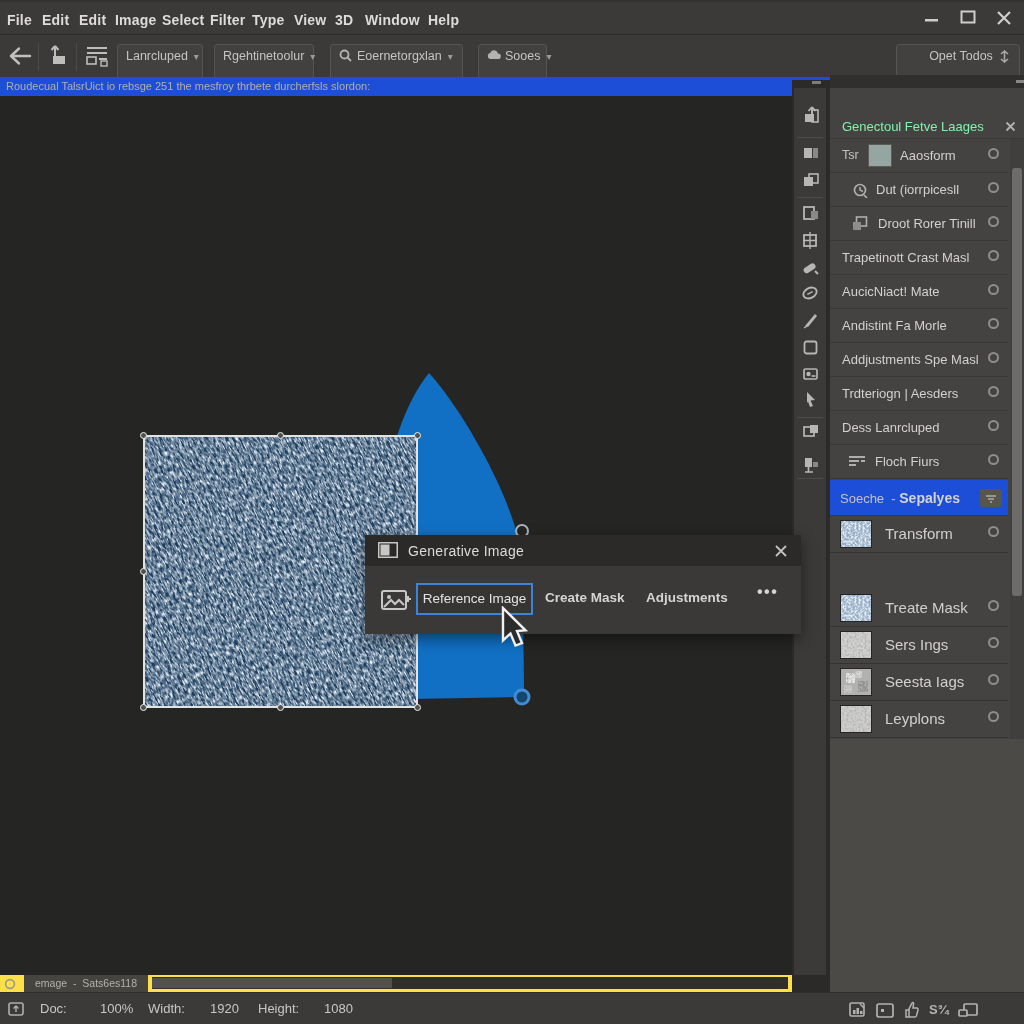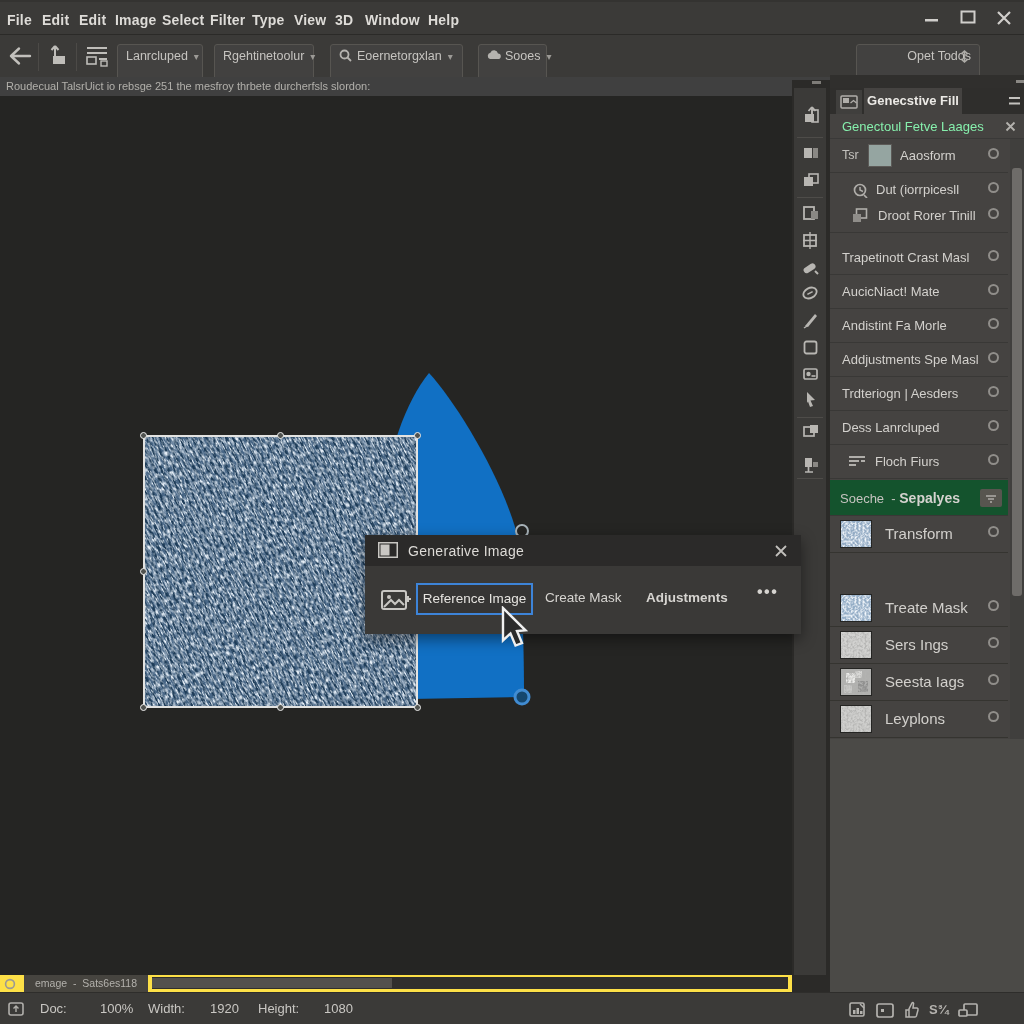--- a/index.html
+++ b/index.html
@@ -8,21 +8,21 @@
 .abs { position:absolute; }
 
 
 #menubar { left:0; top:0; width:1024px; height:34px; background:#3b3a38; border-top:2px solid #343331; }
 #menubar .mi { position:absolute; top:10px; font-size:14px; font-weight:700; color:#dedcd8; letter-spacing:.2px; }
 .winctl { position:absolute; top:0; height:34px; color:#d0cecb; }
 #optbar { left:0; top:34px; width:1024px; height:43px; background:#3b3a38; border-top:1px solid #2b2a28; }
 .vsep { position:absolute; top:8px; width:1px; height:28px; background:#4c4a47; }
 .obtn { position:absolute; top:9px; height:40px; background:#424140; border:1px solid #575551; border-radius:3px; color:#c6c4c0; font-size:12.5px; line-height:23px; padding:0 8px; white-space:nowrap; }
 .obtn .car { color:#9c9a96; font-size:10px; margin-left:6px; }
-#hintbar { left:0; top:77px; width:848px; height:19px; background:#404040; color:#b2b0ab; font-size:11px; line-height:19px; padding-left:6px; white-space:nowrap; }
+#hintbar { left:0; top:77px; width:848px; height:19px; background:#1d4ed8; color:#b2b0ab; font-size:11px; line-height:19px; padding-left:6px; white-space:nowrap; }
 
 
 #canvas { left:0; top:96px; width:792px; height:879px; background:#252523; overflow:hidden; }
 
 
 #denim { position:absolute; left:143px; top:339px; width:275px; height:273px; border:2px solid #e3e3e1; }
 .handle { position:absolute; width:7px; height:7px; background:#50524f; border:1.5px solid #efefed; border-radius:50%; }
 
 
 #dialog { position:absolute; left:365px; top:535px; width:436px; height:99px; box-shadow:0 5px 14px rgba(0,0,0,.45); z-index:60; }
@@ -37,21 +37,21 @@
 .tsep { position:absolute; left:3px; width:26px; height:1px; background:#4e4c49; }
 #panel { left:830px; top:75px; width:194px; height:917px; background:#454341; }
 #tabbar { position:absolute; left:0; top:13px; width:194px; height:26px; background:#2f2e2c; }
 #tabicon { position:absolute; left:6px; top:2px; width:26px; height:24px; background:#403f3d; }
 #tab { position:absolute; left:34px; top:0; width:98px; height:26px; background:#454341; color:#eceae6; font-size:13px; font-weight:700; line-height:26px; text-align:center; }
 #phead { position:absolute; left:0; top:39px; width:194px; height:25px; background:#454341; border-bottom:1px solid #3a3938; color:#86efac; font-size:13px; line-height:25px; padding-left:12px; }
 .prow { position:absolute; left:0; width:178px; height:34px; background:#454341; border-bottom:1px solid #393836; color:#d3d1cd; font-size:13px; line-height:33px; }
 .ring { position:absolute; right:9px; top:50%; margin-top:-8px; width:11px; height:11px; border:2.5px solid #908e8a; border-radius:50%; }
 .lrow { position:absolute; left:0; width:178px; height:37px; background:#454341; border-bottom:1px solid #353430; color:#d2d0cc; font-size:15px; line-height:36px; }
 .thumb { position:absolute; left:10px; top:4px; width:32px; height:28px; border:1px solid #252523; }
-#sechead { position:absolute; left:0; top:405px; width:178px; height:36px; background:#14532d; border-bottom:1px solid #393836; color:#c6c4c0; font-size:13px; line-height:36px; }
+#sechead { position:absolute; left:0; top:405px; width:178px; height:36px; background:#1d4ed8; border-bottom:1px solid #393836; color:#c6c4c0; font-size:13px; line-height:36px; }
 #emptyp { position:absolute; left:0; top:664px; width:194px; height:253px; background:#4b4a47; }
 #vsb { position:absolute; left:180px; top:64px; width:14px; height:600px; background:#403f3d; }
 #vsbthumb { position:absolute; left:2px; top:29px; width:10px; height:428px; background:#6e6c69; border-radius:3px; }
 
 
 #hscroll { left:0; top:975px; width:792px; height:17px; background:#fde047; }
 #statusbar { left:0; top:992px; width:1024px; height:32px; background:#3b3a38; border-top:1px solid #2e2d2b; color:#c9c7c3; font-size:13px; }
 </style>
 </head>
 <body>
@@ -99,21 +99,21 @@
     </svg>
     <div class="obtn" style="left:117px;width:86px">Lanrcluped<span class="car">▾</span></div>
     <div class="obtn" style="left:214px;width:100px">Rgehtinetoolur<span class="car">▾</span></div>
     <div class="obtn" style="left:330px;width:133px"><svg width="13" height="13" style="vertical-align:-2px;margin-right:5px">
           <circle cx="5.5" cy="5.5" r="4" fill="none" stroke="#b5b3af" stroke-width="1.8"></circle>
           <path d="M8.5 8.5 L12 12" stroke="#b5b3af" stroke-width="1.8"></path>
         </svg>Eoernetorgxlan<span class="car">▾</span></div>
     <div class="obtn" style="left:478px;width:69px"><svg width="14" height="11" style="vertical-align:-1px;margin-right:4px">
           <path d="M3 9 A3.2 3.2 0 0 1 3.4 2.8 A4 4 0 0 1 11 3.4 A2.8 2.8 0 0 1 11 9 Z" fill="#b5b3af"></path>
         </svg>Sooes<span class="car">▾</span></div>
-    <div class="obtn" style="left:856px;width:124px;text-align:right;padding-left:14px">Opet Todos
+    <div class="obtn" style="left:896px;width:124px;text-align:center;padding-left:14px">Opet Todos
       <svg width="13" height="13" style="position:absolute;right:8px;top:5px">
           <path d="M6.5 1 V12 M3 4 L6.5 1 L10 4 M3 9 L6.5 12 L10 9" stroke="#aeaca8" stroke-width="1.5" fill="none"></path>
         </svg>
     </div>
   </div>
 
   <div class="abs" id="hintbar">Roudecual TalsrUict io rebsge 251 the mesfroy thrbete durcherfsls slordon:</div>
 
   <div class="abs" id="canvas">
 
@@ -176,21 +176,21 @@
         </svg>
       </div>
       <div id="dlg-body">
         <svg style="position:absolute;left:16px;top:22px" width="30" height="24">
           <rect x="1" y="3" width="24" height="18" rx="2" fill="none" stroke="#c9c7c3" stroke-width="2"></rect>
           <circle cx="8" cy="9" r="2" fill="#c9c7c3"></circle>
           <path d="M3 19 L10 12 L14 16 L18 12 L23 17" stroke="#c9c7c3" stroke-width="2" fill="none"></path>
           <path d="M27 8 V14 M24 11 H30" stroke="#c9c7c3" stroke-width="2"></path>
         </svg>
         <div id="refbtn">Reference Image</div>
-        <span style="position:absolute;left:180px;top:24px;font-size:13.5px;font-weight:400">Create Mask</span>
+        <span style="position:absolute;left:180px;top:24px;font-size:13.5px;font-weight:700">Create Mask</span>
         <span style="position:absolute;left:281px;top:24px;font-size:13.5px;font-weight:700">Adjustments</span>
         <span style="position:absolute;left:392px;top:17px;font-size:16px;font-weight:700;letter-spacing:1.5px">•••</span>
       </div>
     </div>
 
     <svg class="abs" style="left:496px;top:606px;z-index:70" width="36" height="46">
       <path d="M7 2 L7 34.5 L14.5 27.5 L19.5 39.5 L26 37 L21 25 L29.5 24.3 Z" fill="#2b2b2b" stroke="#f0f0f0" stroke-width="2.4" stroke-linejoin="miter"></path>
     </svg>
 
   <div class="abs" id="rside">
@@ -252,54 +252,41 @@
           <rect x="11" y="6" width="5" height="5" fill="#8a8884"></rect>
           <path d="M6.5 11 V16 M3 16 H11" stroke="#b8b6b2" stroke-width="1.7"></path>
         </svg>
       <div class="tsep" style="top:390px"></div>
     </div>
   </div>
 
   <div class="abs" id="panel">
     <div style="position:absolute;left:0;top:0;width:194px;height:13px;background:#302f2d"></div>
     <div style="position:absolute;left:186px;top:5px;width:8px;height:3px;background:#8a8884"></div>
-    <div id="tabbar">
-      <div id="tabicon">
-          <svg style="position:absolute;left:4px;top:5px" width="18" height="14">
-            <rect x="1" y="1" width="16" height="12" rx="1" fill="none" stroke="#b0aeaa" stroke-width="1.5"></rect>
-            <rect x="3" y="3" width="6" height="5" fill="#b0aeaa"></rect>
-            <path d="M10.5 8 l3 -2.5 l3 2.5" stroke="#b0aeaa" stroke-width="1.3" fill="none"></path>
-          </svg>
-        </div>
-      <div id="tab">Genecstive Fill</div>
-      <svg style="position:absolute;left:178px;top:7px" width="13" height="12">
-          <path d="M1 3 H12 M1 8.5 H12" stroke="#c4c2be" stroke-width="2"></path>
-        </svg>
-    </div>
     <div id="phead">Genectoul Fetve Laages
       <svg style="position:absolute;right:7px;top:6px" width="13" height="13">
           <path d="M2.5 2.5 L10.5 10.5 M10.5 2.5 L2.5 10.5" stroke="#b4b2ae" stroke-width="1.8" fill="none"></path>
         </svg>
     </div>
     <div class="prow" style="top:64px">
       <span style="position:absolute;left:12px;color:#c3c1bd;font-size:12.5px">Tsr</span>
       <span style="position:absolute;left:38px;top:5px;width:24px;height:23px;background:#95a5a1;border:1.5px solid #5c5a57"></span>
       <span style="position:absolute;left:70px">Aaosform</span>
         <span class="ring"></span>
     </div>
     <div class="prow" style="top:98px">
       <svg style="position:absolute;left:22px;top:9px" width="17" height="16">
           <circle cx="8" cy="8" r="5.5" fill="none" stroke="#b0aeaa" stroke-width="1.7"></circle>
           <path d="M8 5 V8 L11 9.5" stroke="#b0aeaa" stroke-width="1.5" fill="none"></path>
           <path d="M12 13 l3 3" stroke="#b0aeaa" stroke-width="1.7"></path>
         </svg>
       <span style="position:absolute;left:46px">Dut (iorrpicesll</span>
         <span class="ring"></span>
     </div>
-    <div class="prow" style="top:124px">
+    <div class="prow" style="top:132px">
       <svg style="position:absolute;left:22px;top:9px" width="17" height="16">
           <rect x="4.5" y="1" width="10" height="9" fill="none" stroke="#b0aeaa" stroke-width="1.6"></rect>
           <rect x="1" y="6" width="8" height="8" fill="#8f8d89"></rect>
         </svg>
       <span style="position:absolute;left:48px">Droot Rorer Tinill</span>
         <span class="ring"></span>
     </div>
     <div class="prow" style="top:166px">
         <span style="position:absolute;left:12px">Trapetinott Crast Masl</span>
         <span class="ring"></span>

